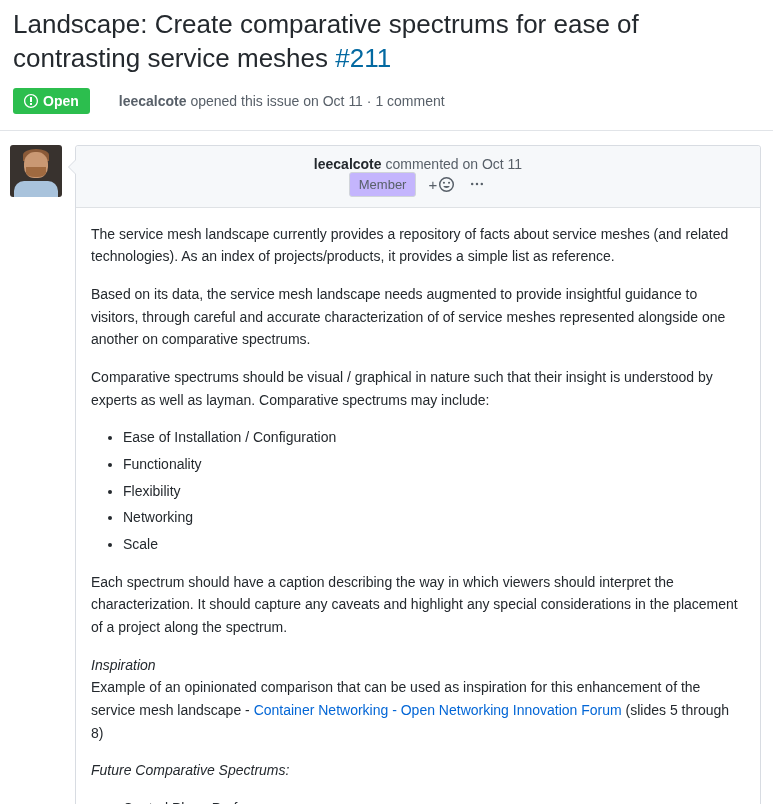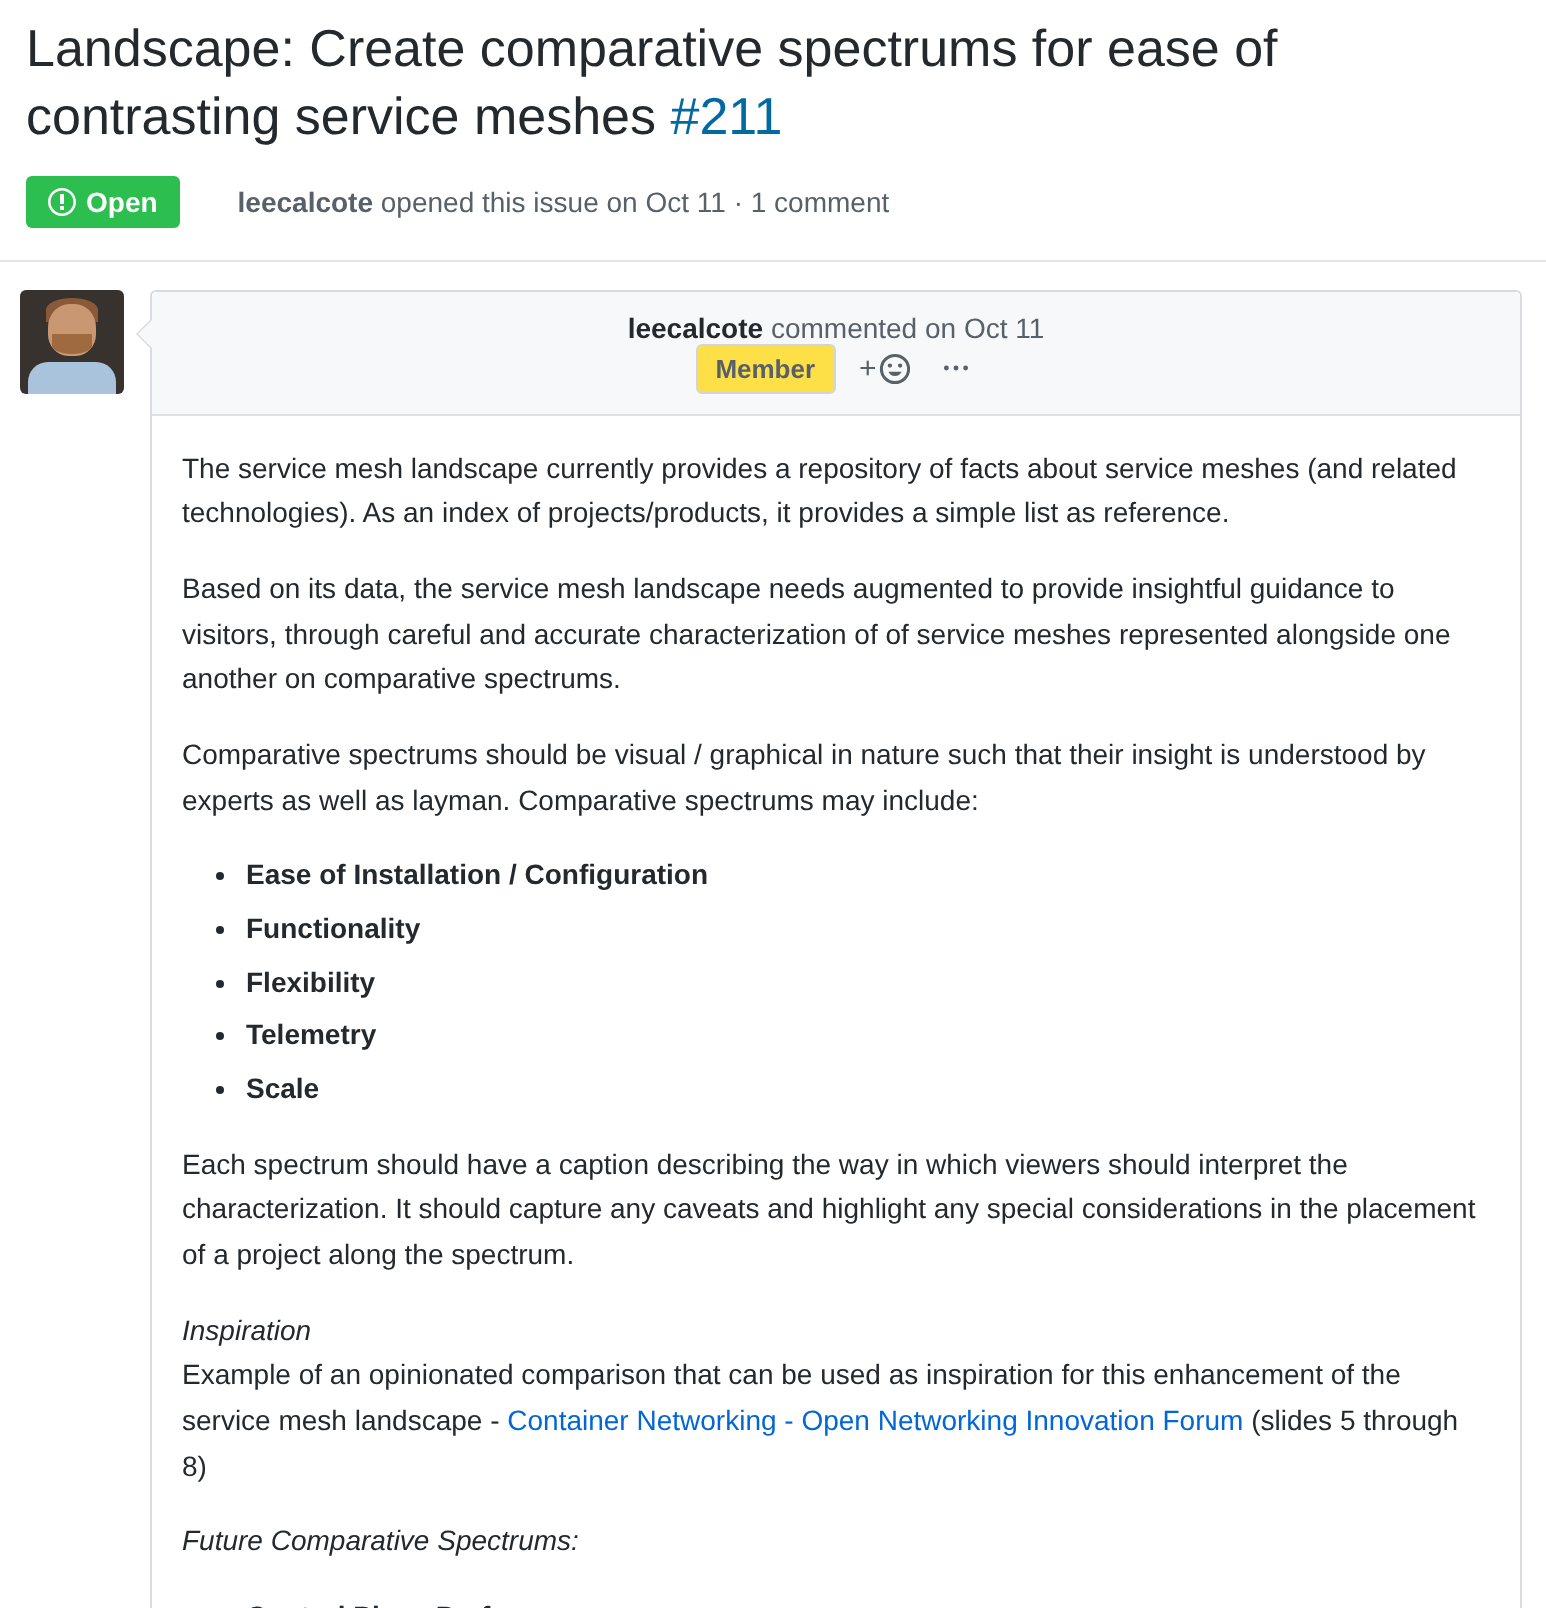--- a/index.html
+++ b/index.html
@@ -121,23 +121,23 @@
     color: #586069;
     flex-direction: column;
   }
   .comment-author { font-weight: 700; color: #24292e; text-decoration: none; }
   .header-actions { display: flex; align-items: center; gap: 10px; }
   .member-badge {
     border: 1px solid #d1d5da;
     border-radius: 3px;
     color: #586069;
     font-size: 13px;
-    font-weight: 700;
+    font-weight: 400;
     padding: 4px 9px;
-    background: #fde047;
+    background: #c4b5fd;
   }
   .icon-btn {
     background: none;
     border: none;
     cursor: pointer;
     display: inline-flex;
     align-items: center;
     color: #586069;
     padding: 2px;
   }
@@ -147,21 +147,20 @@
     padding: 15px;
     font-size: 14px;
     line-height: 1.62;
     color: #24292e;
   }
   .comment-body p { margin-bottom: 15px; }
   .comment-body p:last-child { margin-bottom: 0; }
   .comment-body ul {
     margin: 0 0 15px 0;
     padding-left: 32px;
-    font-weight: bold;
   }
   .comment-body li { margin-top: 4px; }
   .comment-body em { font-style: italic; }
   .body-link { color: #0366d6; text-decoration: none; }
 </style>
 </head>
 <body>
 
 <div class="page">
 
@@ -230,21 +229,21 @@
       </div>
 
       <div class="comment-body">
         <p>The service mesh landscape currently provides a repository of facts about service meshes (and related technologies). As an index of projects/products, it provides a simple list as reference.</p>
         <p>Based on its data, the service mesh landscape needs augmented to provide insightful guidance to visitors, through careful and accurate characterization of of service meshes represented alongside one another on comparative spectrums.</p>
         <p>Comparative spectrums should be visual / graphical in nature such that their insight is understood by experts as well as layman. Comparative spectrums may include:</p>
         <ul>
           <li>Ease of Installation / Configuration</li>
           <li>Functionality</li>
           <li>Flexibility</li>
-          <li>Telemetry</li>
+          <li>Networking</li>
           <li>Scale</li>
         </ul>
         <p>Each spectrum should have a caption describing the way in which viewers should interpret the characterization. It should capture any caveats and highlight any special considerations in the placement of a project along the spectrum.</p>
         <p>
           <em>Inspiration</em><br>
           <span>Example of an opinionated comparison that can be used as inspiration for this enhancement of the service mesh landscape - </span><a href="#" class="body-link">Container Networking - Open Networking Innovation Forum</a><span> (slides 5 through 8)</span>
         </p>
         <p>
           <em>Future Comparative Spectrums:</em>
         </p>

